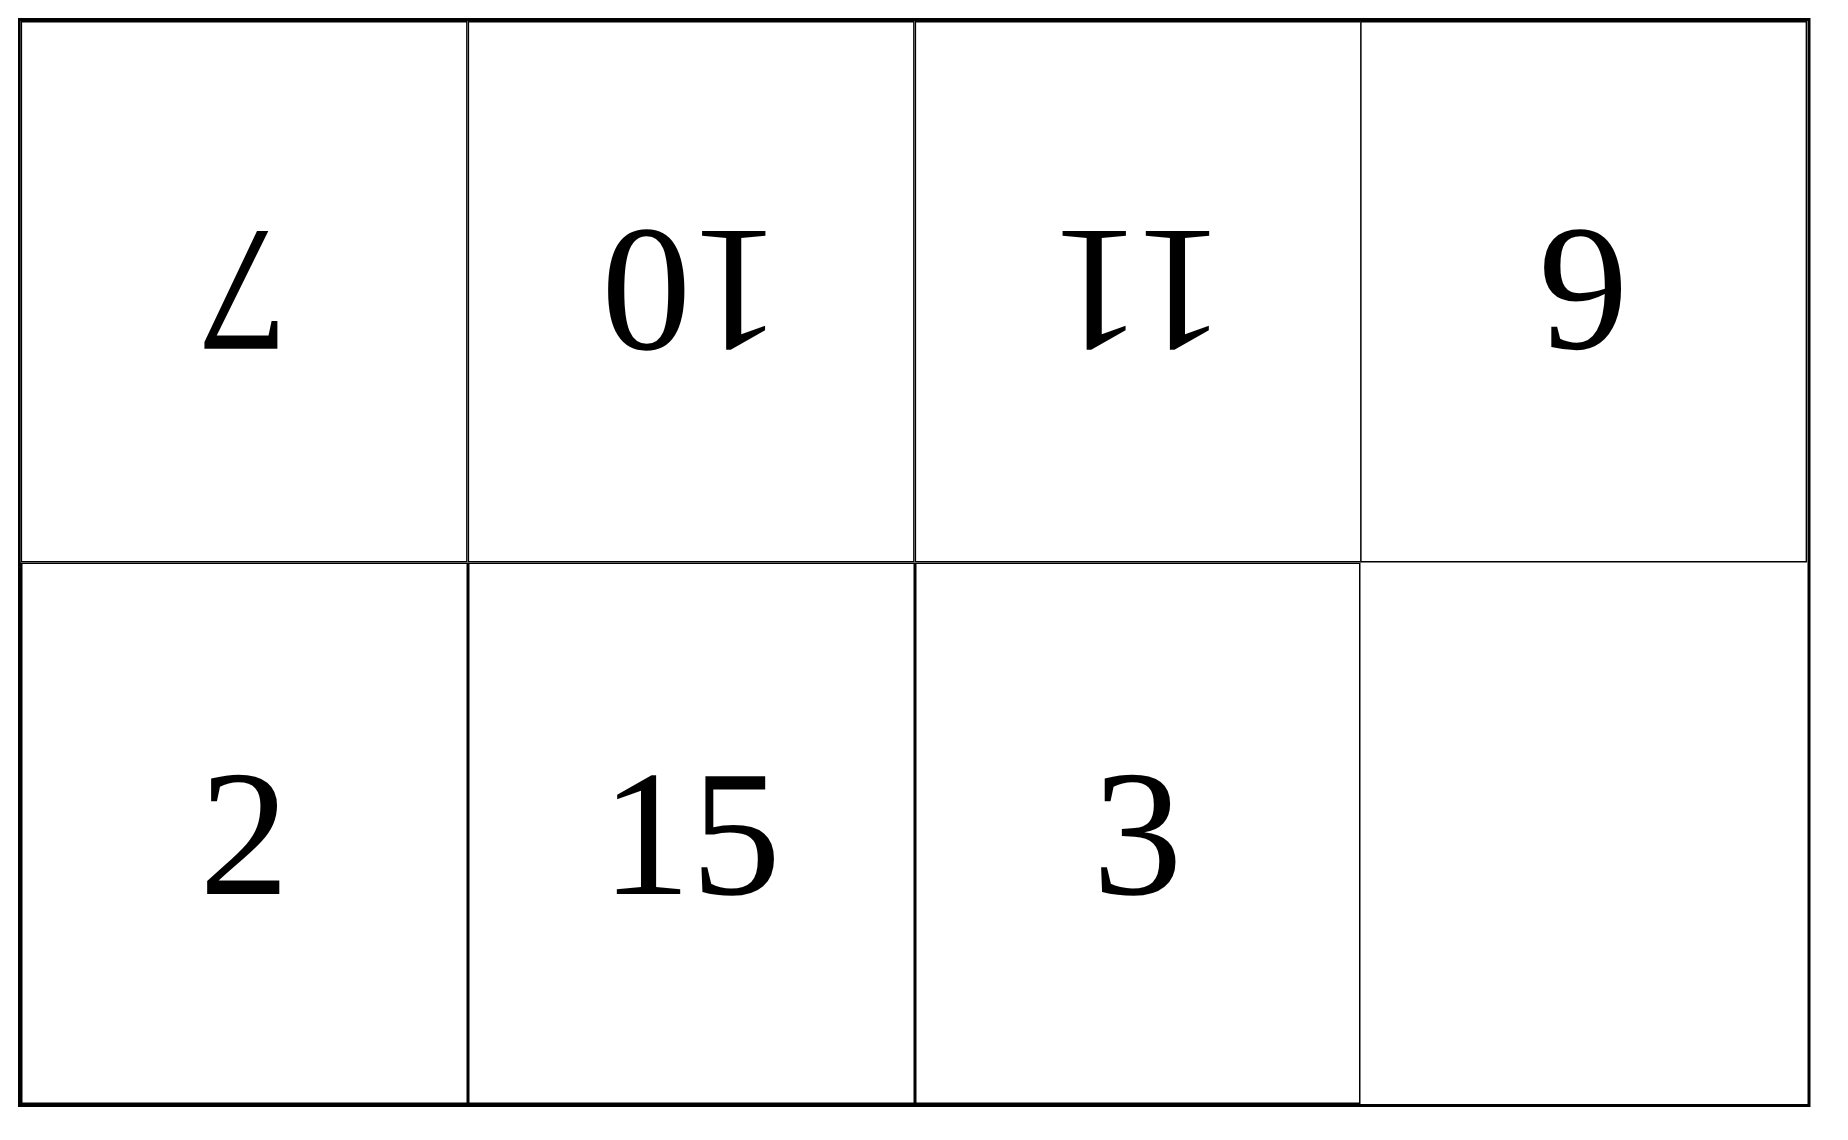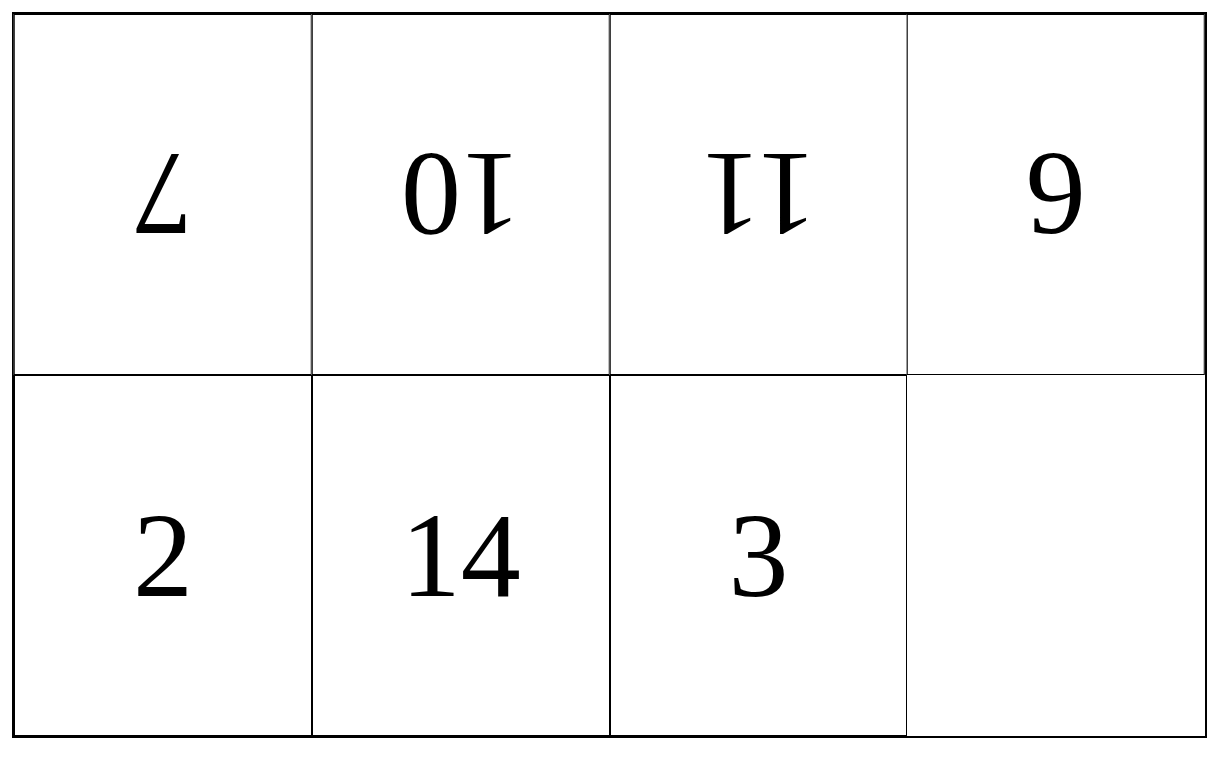--- a/index.html
+++ b/index.html
@@ -52,18 +52,18 @@
   <div class="cell flipped">
     <span>11</span>
   </div>
   <div class="cell flipped">
     <span>6</span>
   </div>
   <div class="cell">
     <span>2</span>
   </div>
   <div class="cell">
-    <span>14</span>
+    <span>15</span>
   </div>
   <div class="cell">
     <span>3</span>
   </div>
 </div>
 
 </body></html>

